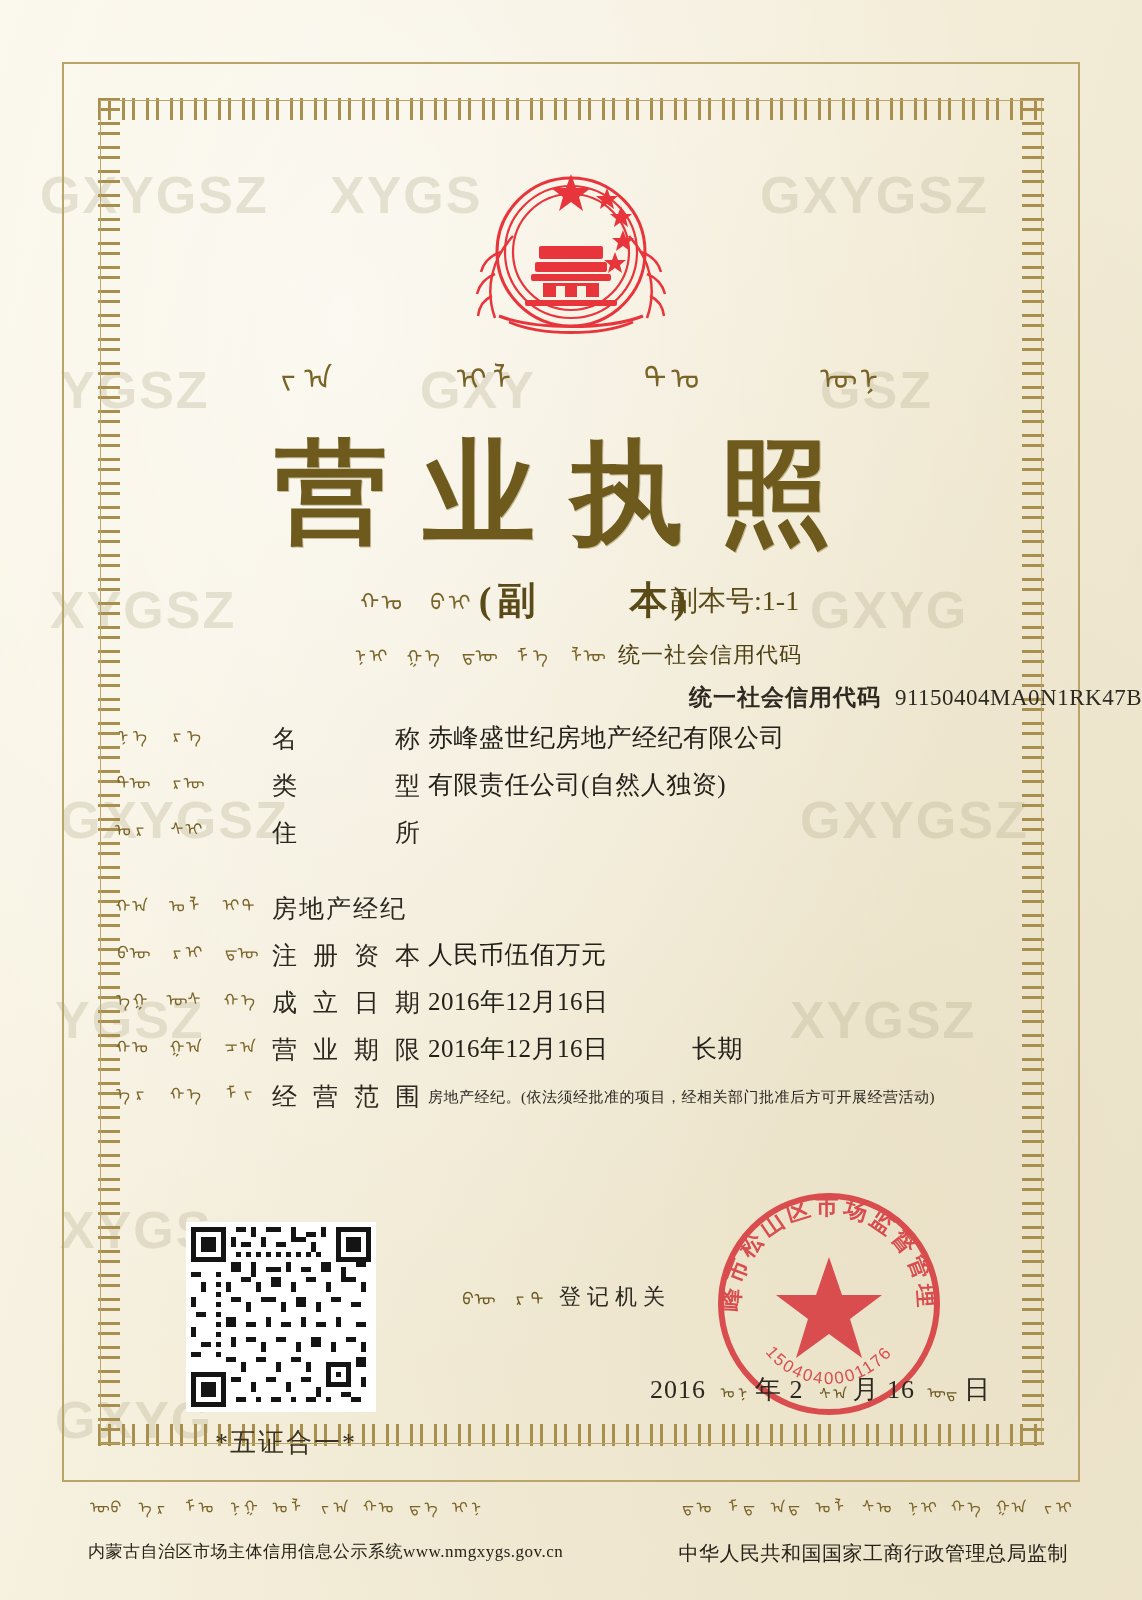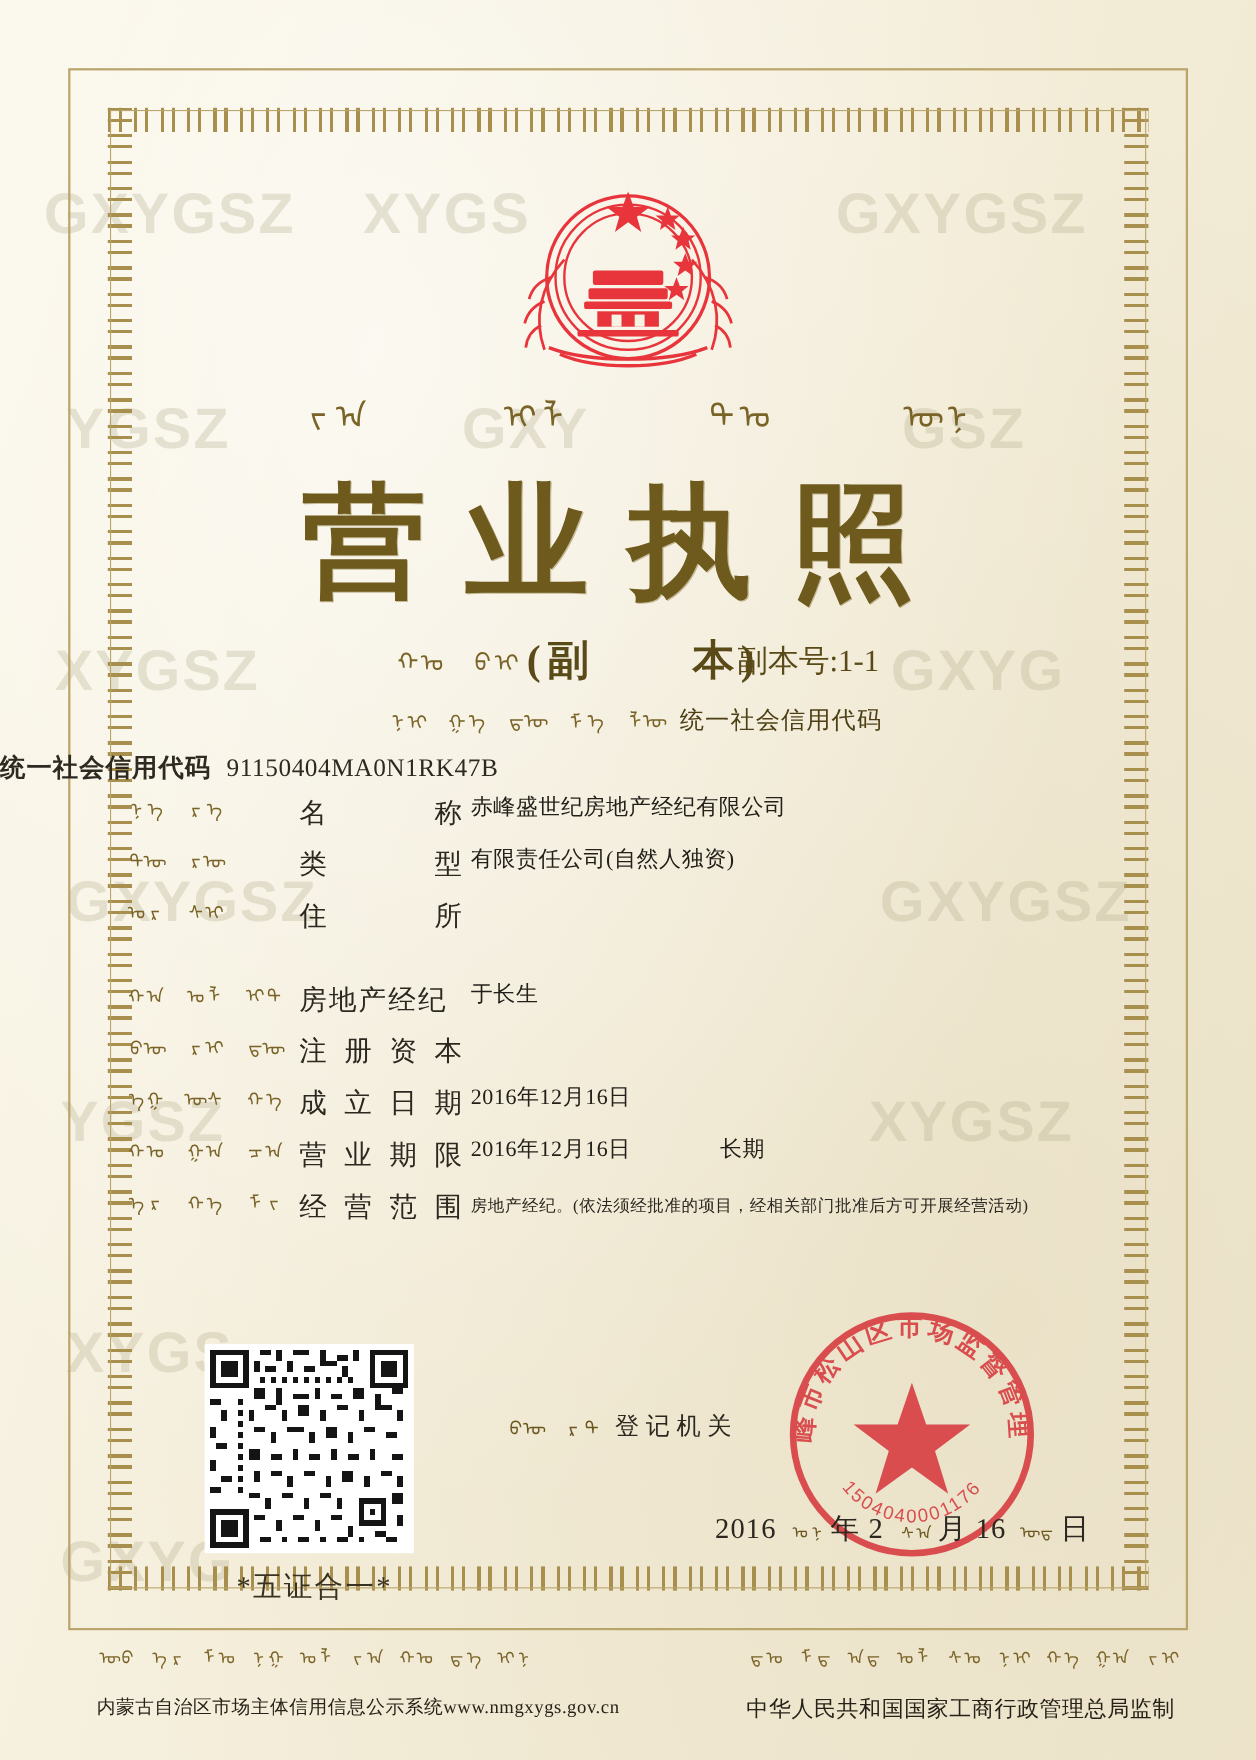--- a/index.html
+++ b/index.html
@@ -171,21 +171,21 @@
     letter-spacing: 1px;
     vertical-align: middle;
     margin-left: 8px;
   }
 
   .code-row {
     position: absolute;
     top: 682px;
     left: 0;
     width: 100%;
-    text-align: left;
+    text-align: right;
   }
   .code-row .code-key {
     font-size: 23px;
     font-weight: bold;
     color: #2e2a22;
     letter-spacing: 1px;
   }
   .code-row .code-val {
     font-size: 23px;
     color: #2e2a22;
@@ -225,21 +225,21 @@
   }
   .field-label.spread {
     display: flex;
     justify-content: space-between;
   }
   .field-value {
     position: absolute;
     left: 318px;
     top: 0;
     right: 0;
-    font-size: 20px;
+    font-size: 25px;
     color: #23201a;
     line-height: 1.25;
     letter-spacing: 0.5px;
   }
   .field-value.small {
     font-size: 15px;
     color: #2a2620;
     line-height: 1.3;
   }
   .field-value .gap {
@@ -472,35 +472,35 @@
       </div>
     </div>
 
     <div class="field-row">
       <div class="field-mong">
         <span class="mong">ᠬ<br>ᠠ</span>
         <span class="mong">ᠤ<br>ᠯ</span>
         <span class="mong">ᠢ<br>ᠲ</span>
       </div>
       <div class="field-label">房地产经纪</div>
-      <div class="field-value">于长生</div>
     </div>
 
     <div class="field-row">
       <div class="field-mong">
         <span class="mong">ᠪ<br>ᠦ</span>
         <span class="mong">ᠷ<br>ᠢ</span>
         <span class="mong">ᠳ<br>ᠦ</span>
       </div>
       <div class="field-label spread">
         <span>注</span>
         <span>册</span>
         <span>资</span>
         <span>本</span>
       </div>
+      <div class="field-value">人民币伍佰万元</div>
     </div>
 
     <div class="field-row">
       <div class="field-mong">
         <span class="mong">ᠡ<br>ᠭ</span>
         <span class="mong">ᠦ<br>ᠰ</span>
         <span class="mong">ᠬ<br>ᠡ</span>
       </div>
       <div class="field-label spread">
         <span>成</span>

